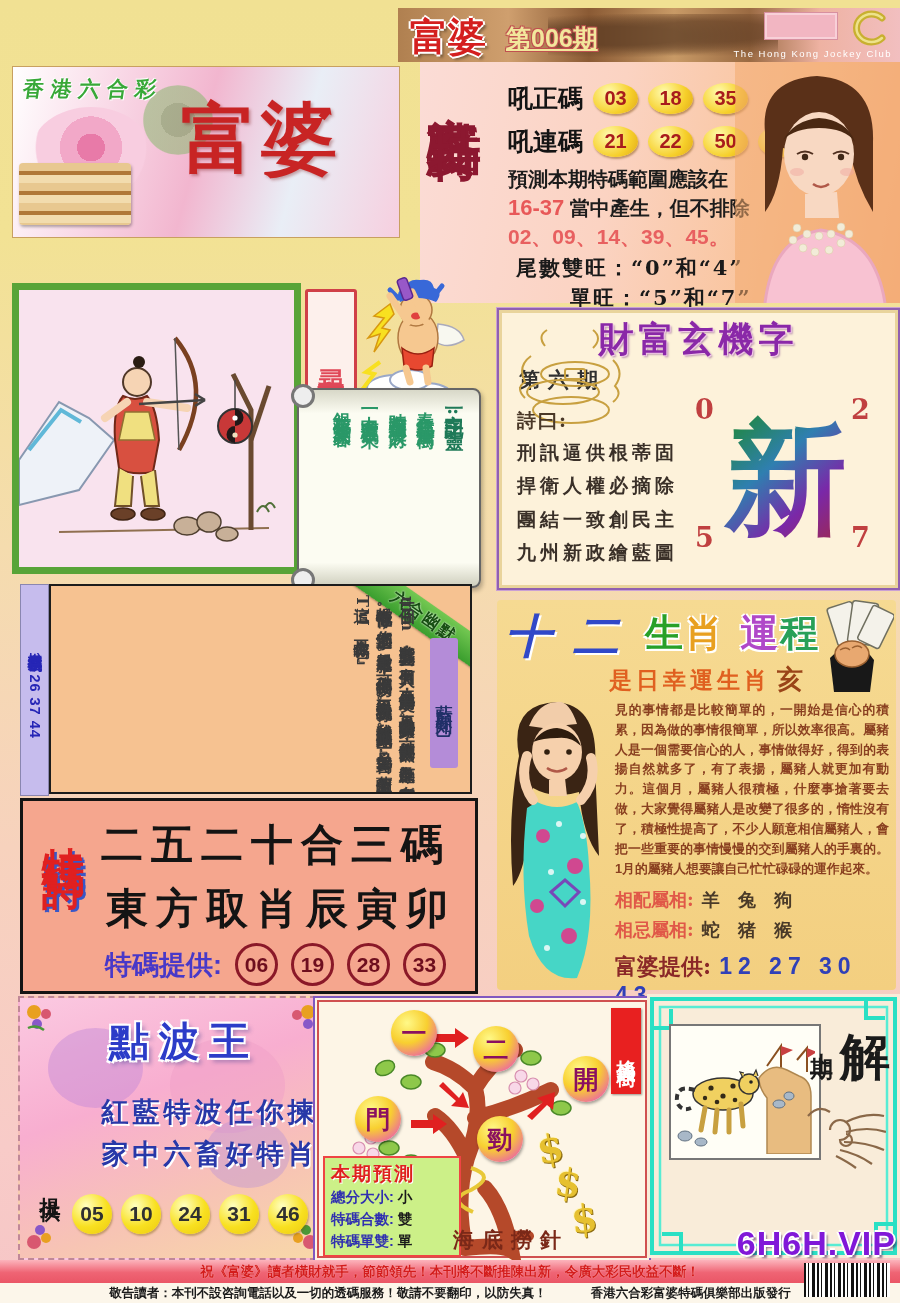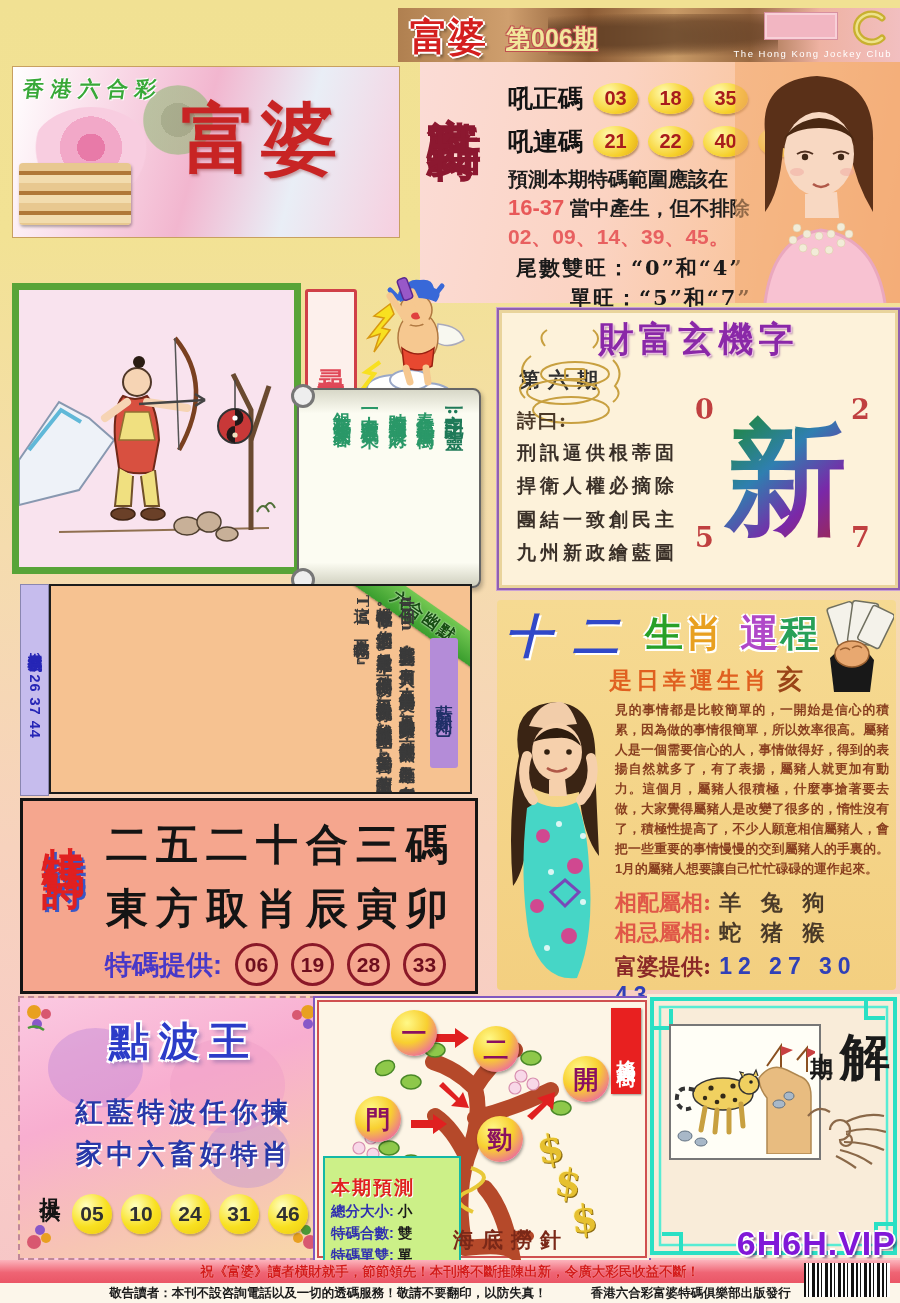--- a/index.html
+++ b/index.html
@@ -79,72 +79,72 @@
     letter-spacing:2px;text-shadow:0 0 2px #ffffff;box-shadow:0 1px 2px rgba(0,0,0,.3);}
   #story .tag{position:absolute;right:12px;top:52px;width:28px;height:130px;background:#b48cd8;border-radius:3px;
     display:flex;align-items:center;justify-content:center;}
   #story .tag span{writing-mode:vertical-rl;font-size:17px;font-weight:bold;color:#203068;letter-spacing:6px;}
   #story .stx{position:absolute;left:12px;top:8px;bottom:8px;right:52px;writing-mode:vertical-rl;
     font-size:16px;font-weight:bold;color:#3a3a3a;line-height:1.42;letter-spacing:1px;font-family:"DejaVu Serif","Liberation Serif",serif;}
   
   #tema{left:20px;top:798px;width:452px;height:190px;background:#f5a68e;border:3px solid #141414;}
   #tema .vt{position:absolute;left:12px;top:12px;writing-mode:vertical-rl;font-size:42px;font-weight:bold;color:#e02020;
     letter-spacing:10px;text-shadow:2.5px 2.5px 0 #3858c8;}
-  #tema .l1{position:absolute;left:78px;top:16px;width:360px;text-align:center;font-size:42px;font-weight:bold;
+  #tema .l1{position:absolute;left:78px;top:16px;width:360px;text-align:left;font-size:42px;font-weight:bold;
     color:#141414;letter-spacing:8px;}
   #tema .l2{position:absolute;left:78px;top:80px;width:360px;text-align:center;font-size:42px;font-weight:bold;
     color:#141414;letter-spacing:8px;}
   #tema .prov{position:absolute;left:82px;top:142px;display:flex;align-items:center;gap:13px;}
   #tema .pl{font-size:27px;font-weight:bold;color:#4838c8;}
   .circN{width:37px;height:37px;border:3px solid #8a1828;border-radius:50%;color:#6e0e1e;font-size:21px;font-weight:bold;
     display:flex;align-items:center;justify-content:center;}
   
   #zodiac{left:497px;top:600px;width:399px;height:390px;background:linear-gradient(180deg,#f6da92,#f3cf80);border-radius:4px;}
   #zodiac .t12{position:absolute;left:8px;top:6px;font-size:46px;font-weight:bold;font-style:italic;color:#3048c8;
     letter-spacing:22px;text-shadow:2px 2px 0 #fff;}
   #zodiac .tmain{position:absolute;left:148px;top:8px;font-size:38px;font-weight:bold;letter-spacing:2px;}
   #zodiac .tmain span{text-shadow:1.5px 1.5px 0 #fff,-1.5px -1.5px 0 #fff,1.5px -1.5px 0 #fff,-1.5px 1.5px 0 #fff;}
   #zodiac .tmain span:nth-child(1){color:#28a028;} #zodiac .tmain span:nth-child(2){color:#e8a020;}
   #zodiac .tmain span:nth-child(3){color:#b048c8;} #zodiac .tmain span:nth-child(4){color:#28a058;}
   #zodiac .sub{position:absolute;left:112px;top:62px;font-size:23px;font-weight:bold;color:#e06020;letter-spacing:4px;}
   #zodiac .sub b{color:#9a4418;font-size:26px;margin-left:6px;}
   #zodiac .body{position:absolute;left:118px;top:100px;width:274px;font-size:12.8px;font-weight:bold;color:#8a4020;
     line-height:1.55;text-align:justify;}
-  .zrow{position:absolute;left:118px;font-size:22px;font-weight:bold;font-family:"DejaVu Serif","Liberation Serif",serif;}
+  .zrow{position:absolute;left:118px;font-size:18px;font-weight:bold;font-family:"DejaVu Serif","Liberation Serif",serif;}
   .zrow .rl{color:#e05848;} .zrow .rv{color:#4a3a28;letter-spacing:6px;margin-left:8px;}
   #zodiac .prov{position:absolute;left:118px;top:352px;font-size:22px;font-weight:bold;}
   #zodiac .prov .pl{color:#8a2828;font-family:"DejaVu Serif","Liberation Serif",serif;}
   #zodiac .prov .pn{color:#3040b8;letter-spacing:6px;margin-left:8px;font-size:23px;}
   
   #dianbo{left:18px;top:996px;width:292px;height:260px;border:2px dashed #c08898;
     background:linear-gradient(160deg,#fbc9e1 0%,#f8aed0 38%,#f7c4b4 72%,#f8d8a8 100%);overflow:hidden;padding-left:12px;}
   .balloon{position:absolute;border-radius:50%;}
   #dianbo .dt{position:absolute;top:16px;width:100%;text-align:center;font-size:40px;font-weight:bold;color:#2c3cc8;
     letter-spacing:10px;text-shadow:2px 2px 0 #fff,-2px -2px 0 #fff,2px -2px 0 #fff,-2px 2px 0 #fff,4px 4px 4px rgba(60,60,140,.45);}
   #dianbo .dl{position:absolute;width:100%;text-align:center;font-size:27px;font-weight:bold;color:#2838a8;
-    letter-spacing:4px;text-shadow:1.5px 1.5px 0 #fff;}
+    letter-spacing:4px;text-shadow:1.5px 1.5px 0 #fff;margin-left:26px;}
   #dianbo .pv{position:absolute;left:16px;top:182px;writing-mode:vertical-rl;font-size:21px;font-weight:bold;color:#141414;letter-spacing:4px;}
   #dianbo .nums{position:absolute;left:52px;top:196px;display:flex;gap:9px;}
   .ballG{width:40px;height:40px;border-radius:50%;background:radial-gradient(circle at 35% 30%,#ffffc0,#f8e020 55%,#ecc810);
     color:#303030;font-size:21px;font-weight:bold;display:flex;align-items:center;justify-content:center;
     box-shadow:1px 2px 2px rgba(120,90,0,.4);}
   .cflower{position:absolute;width:34px;height:34px;}
   
   #tree{left:313px;top:996px;width:334px;height:262px;background:#fdf5e6;border:2px solid #8058c0;
     box-shadow:inset 0 0 0 2px #fdf5e6,inset 0 0 0 4px #d05050;}
   #tree .lab{position:absolute;right:8px;top:10px;width:30px;height:86px;background:#e82020;
     display:flex;align-items:center;justify-content:center;box-shadow:1px 1px 2px rgba(0,0,0,.4);}
   #tree .lab span{writing-mode:vertical-rl;color:#fff;font-size:19px;font-weight:bold;letter-spacing:4px;}
   .ball2{position:absolute;width:46px;height:46px;border-radius:50%;
     background:radial-gradient(circle at 35% 28%,#fff988,#f8cf30 45%,#ea58b2 88%);
     color:#8a1060;font-size:25px;font-weight:bold;font-family:"DejaVu Serif","Liberation Serif",serif;
     display:flex;align-items:center;justify-content:center;box-shadow:1px 2px 3px rgba(0,0,0,.35);}
   .dollar{position:absolute;font-size:38px;font-weight:bold;color:#e6c030;
     text-shadow:1px 1px 0 #8a6a10,-1px -1px 0 #fff6c0;font-family:"DejaVu Serif","Liberation Serif",serif;}
-  #forecast{position:absolute;left:8px;top:158px;width:122px;background:#ccf088;border:2px solid #14b8a6;padding:17px 6px;}
+  #forecast{position:absolute;left:8px;top:158px;width:122px;background:#ccf088;border:2px solid #ef4444;padding:3px 6px;}
   #forecast .ft{color:#e02020;font-size:19px;font-weight:bold;letter-spacing:2px;text-shadow:1px 1px 0 #fff;}
   #forecast .fr{font-size:14.5px;font-weight:bold;line-height:1.5;}
   #forecast .fr .fl{color:#3030b0;} #forecast .fr .fv{color:#1a1a1a;margin-left:4px;}
   #tree .cap{position:absolute;left:138px;bottom:6px;font-size:21px;font-weight:bold;color:#7a2818;
     letter-spacing:8px;font-family:"DejaVu Serif","Liberation Serif",serif;}
   
   #last{left:647px;top:994px;width:253px;height:264px;background:#f9ecd9;}
   #last .pic{position:absolute;left:22px;top:30px;width:148px;height:132px;background:#fffef6;border:2px solid #777;}
   #last .shang{position:absolute;right:62px;top:40px;writing-mode:vertical-rl;font-size:23px;font-weight:bold;color:#1a1a1a;
     letter-spacing:4px;font-family:"DejaVu Serif","Liberation Serif",serif;}
@@ -193,21 +193,21 @@
       <div class="numRow">
         <span class="lab serif">吼正碼</span>
         <span class="ballY">03</span>
         <span class="ballY">18</span>
         <span class="ballY">35</span>
       </div>
       <div class="numRow">
         <span class="lab serif">吼連碼</span>
         <span class="ballY">21</span>
         <span class="ballY">22</span>
-        <span class="ballY">40</span>
+        <span class="ballY">50</span>
         <span class="ballY">41</span>
       </div>
     </div>
     <div class="pred">
       <div class="p1">預測本期特碼範圍應該在</div>
       <div class="p2"><b>16-37</b><span> 當中產生，但不排除</span></div>
       <div class="p3">02、09、14、39、45。</div>
     </div>
     <div class="tailRow serif" style="top:192px;">
       <span>尾數雙旺：</span><span>“0”和“4”</span>

